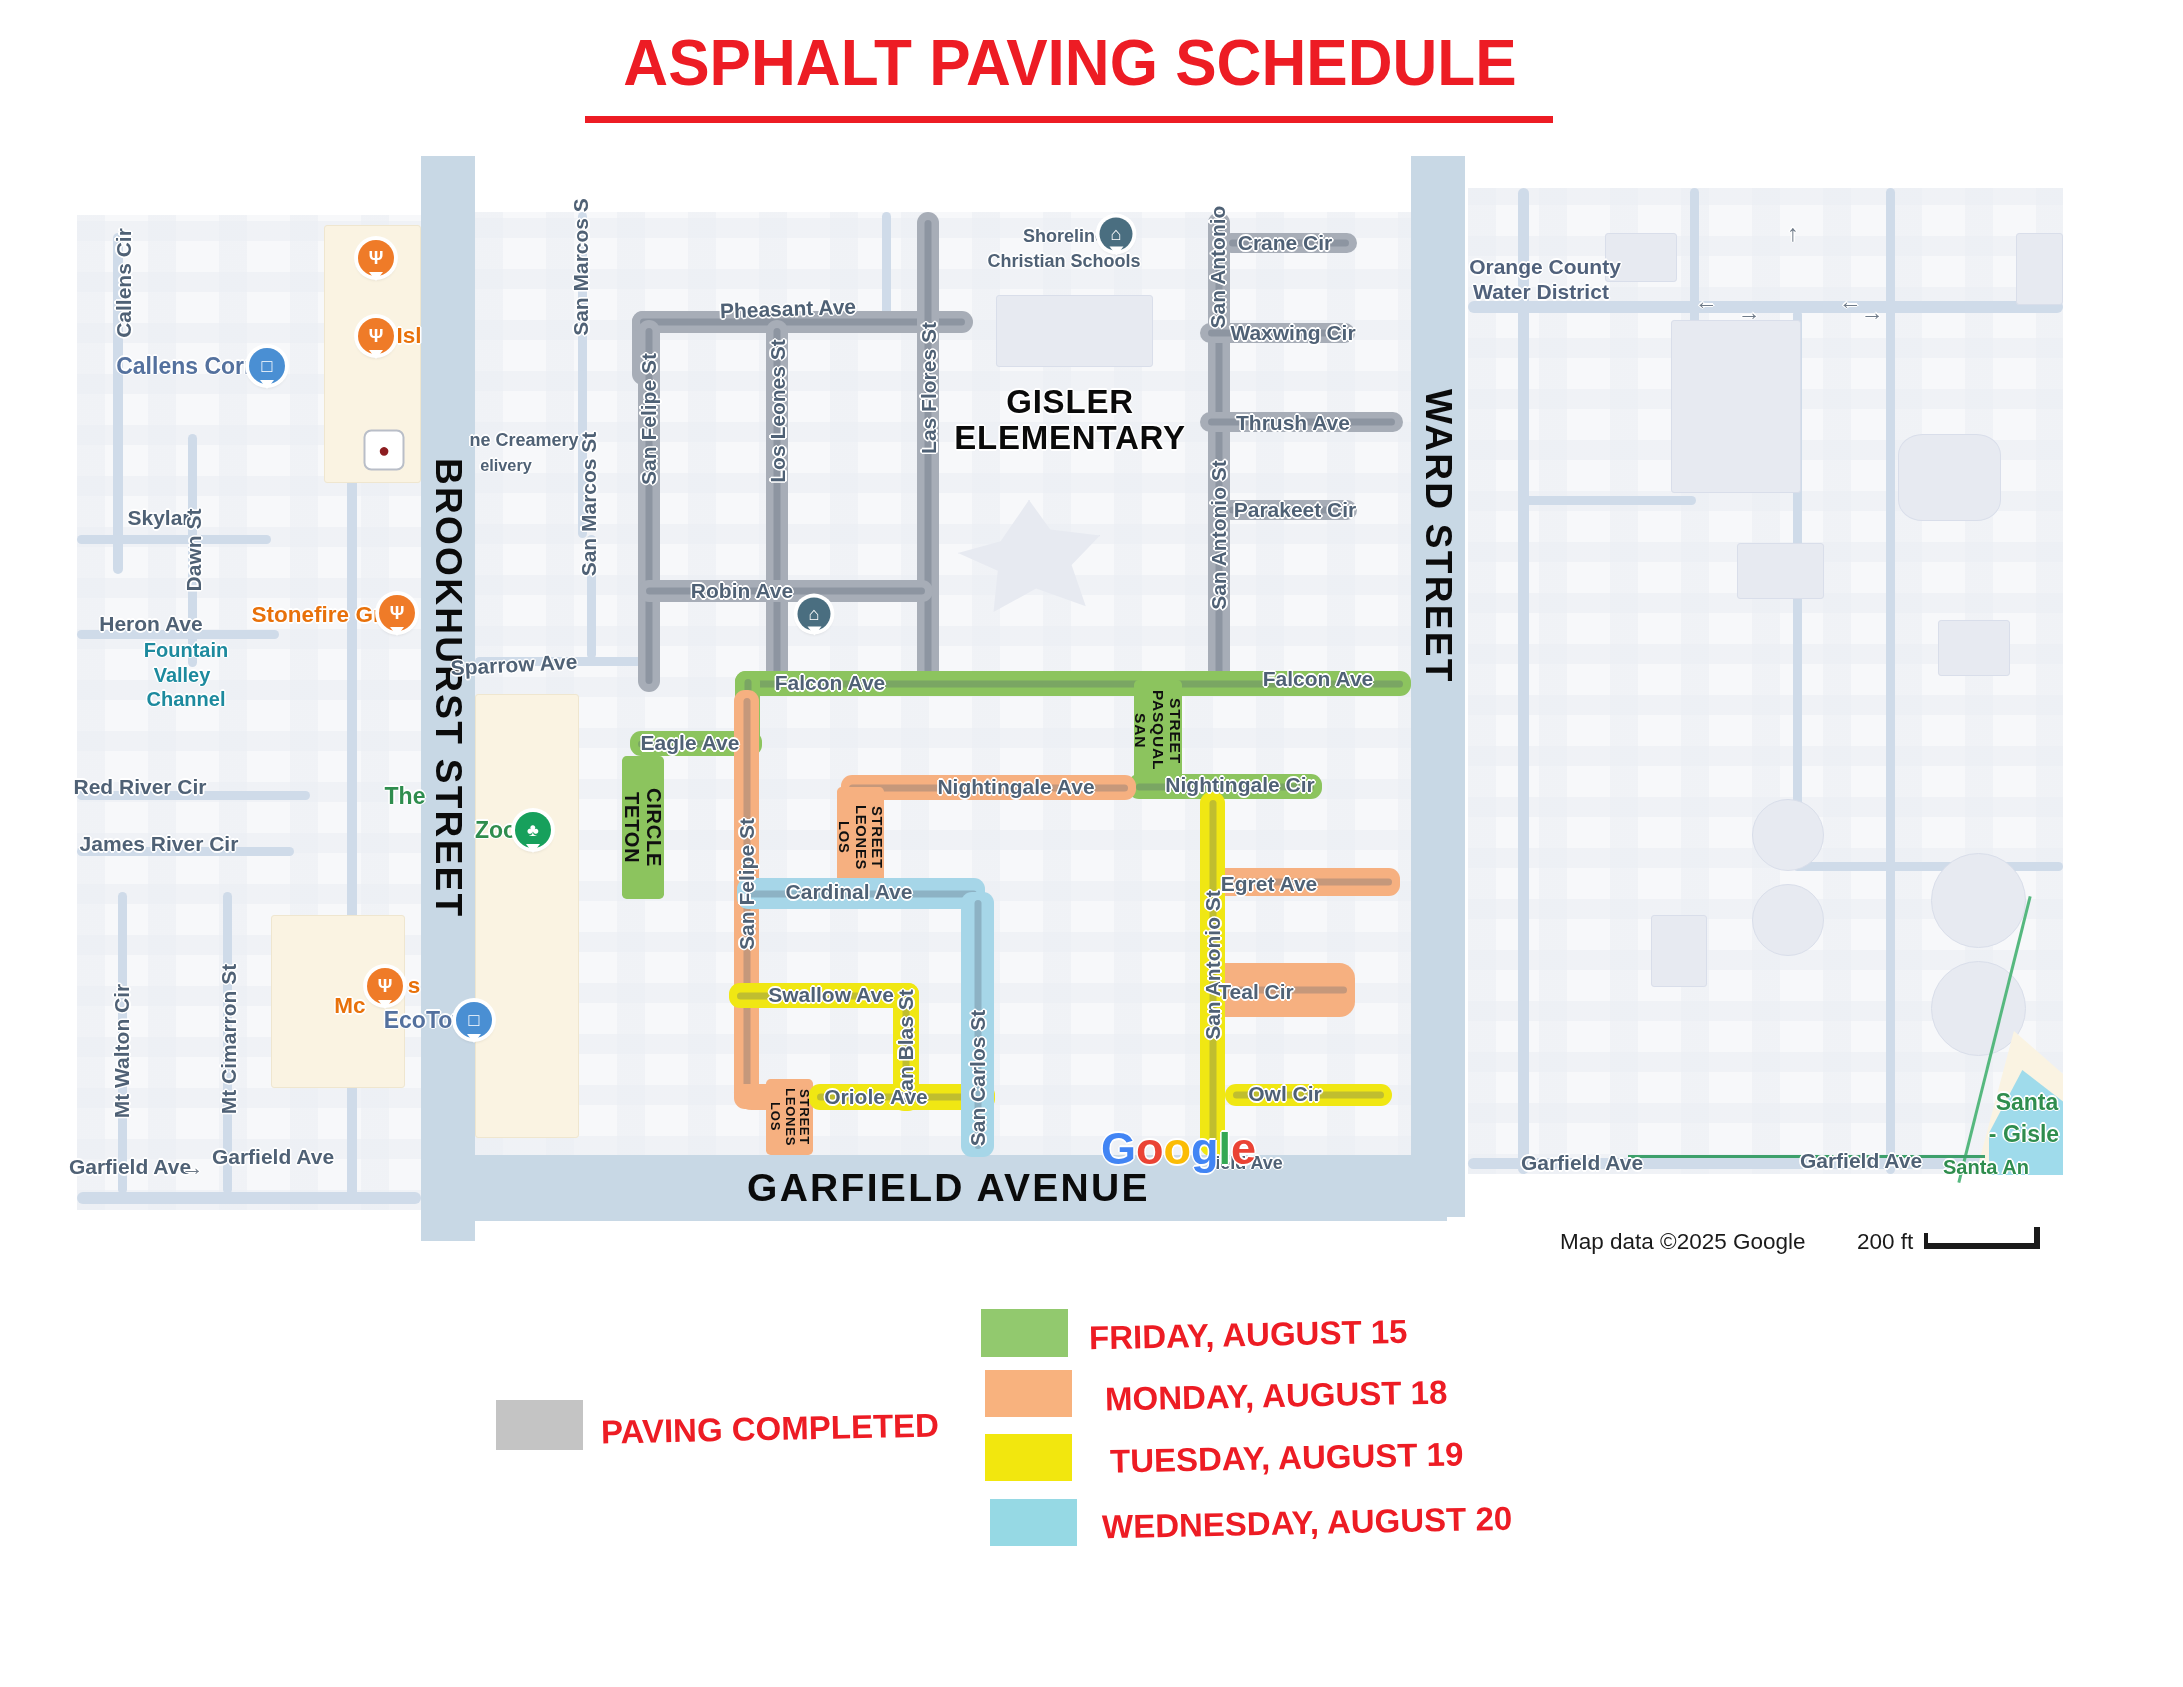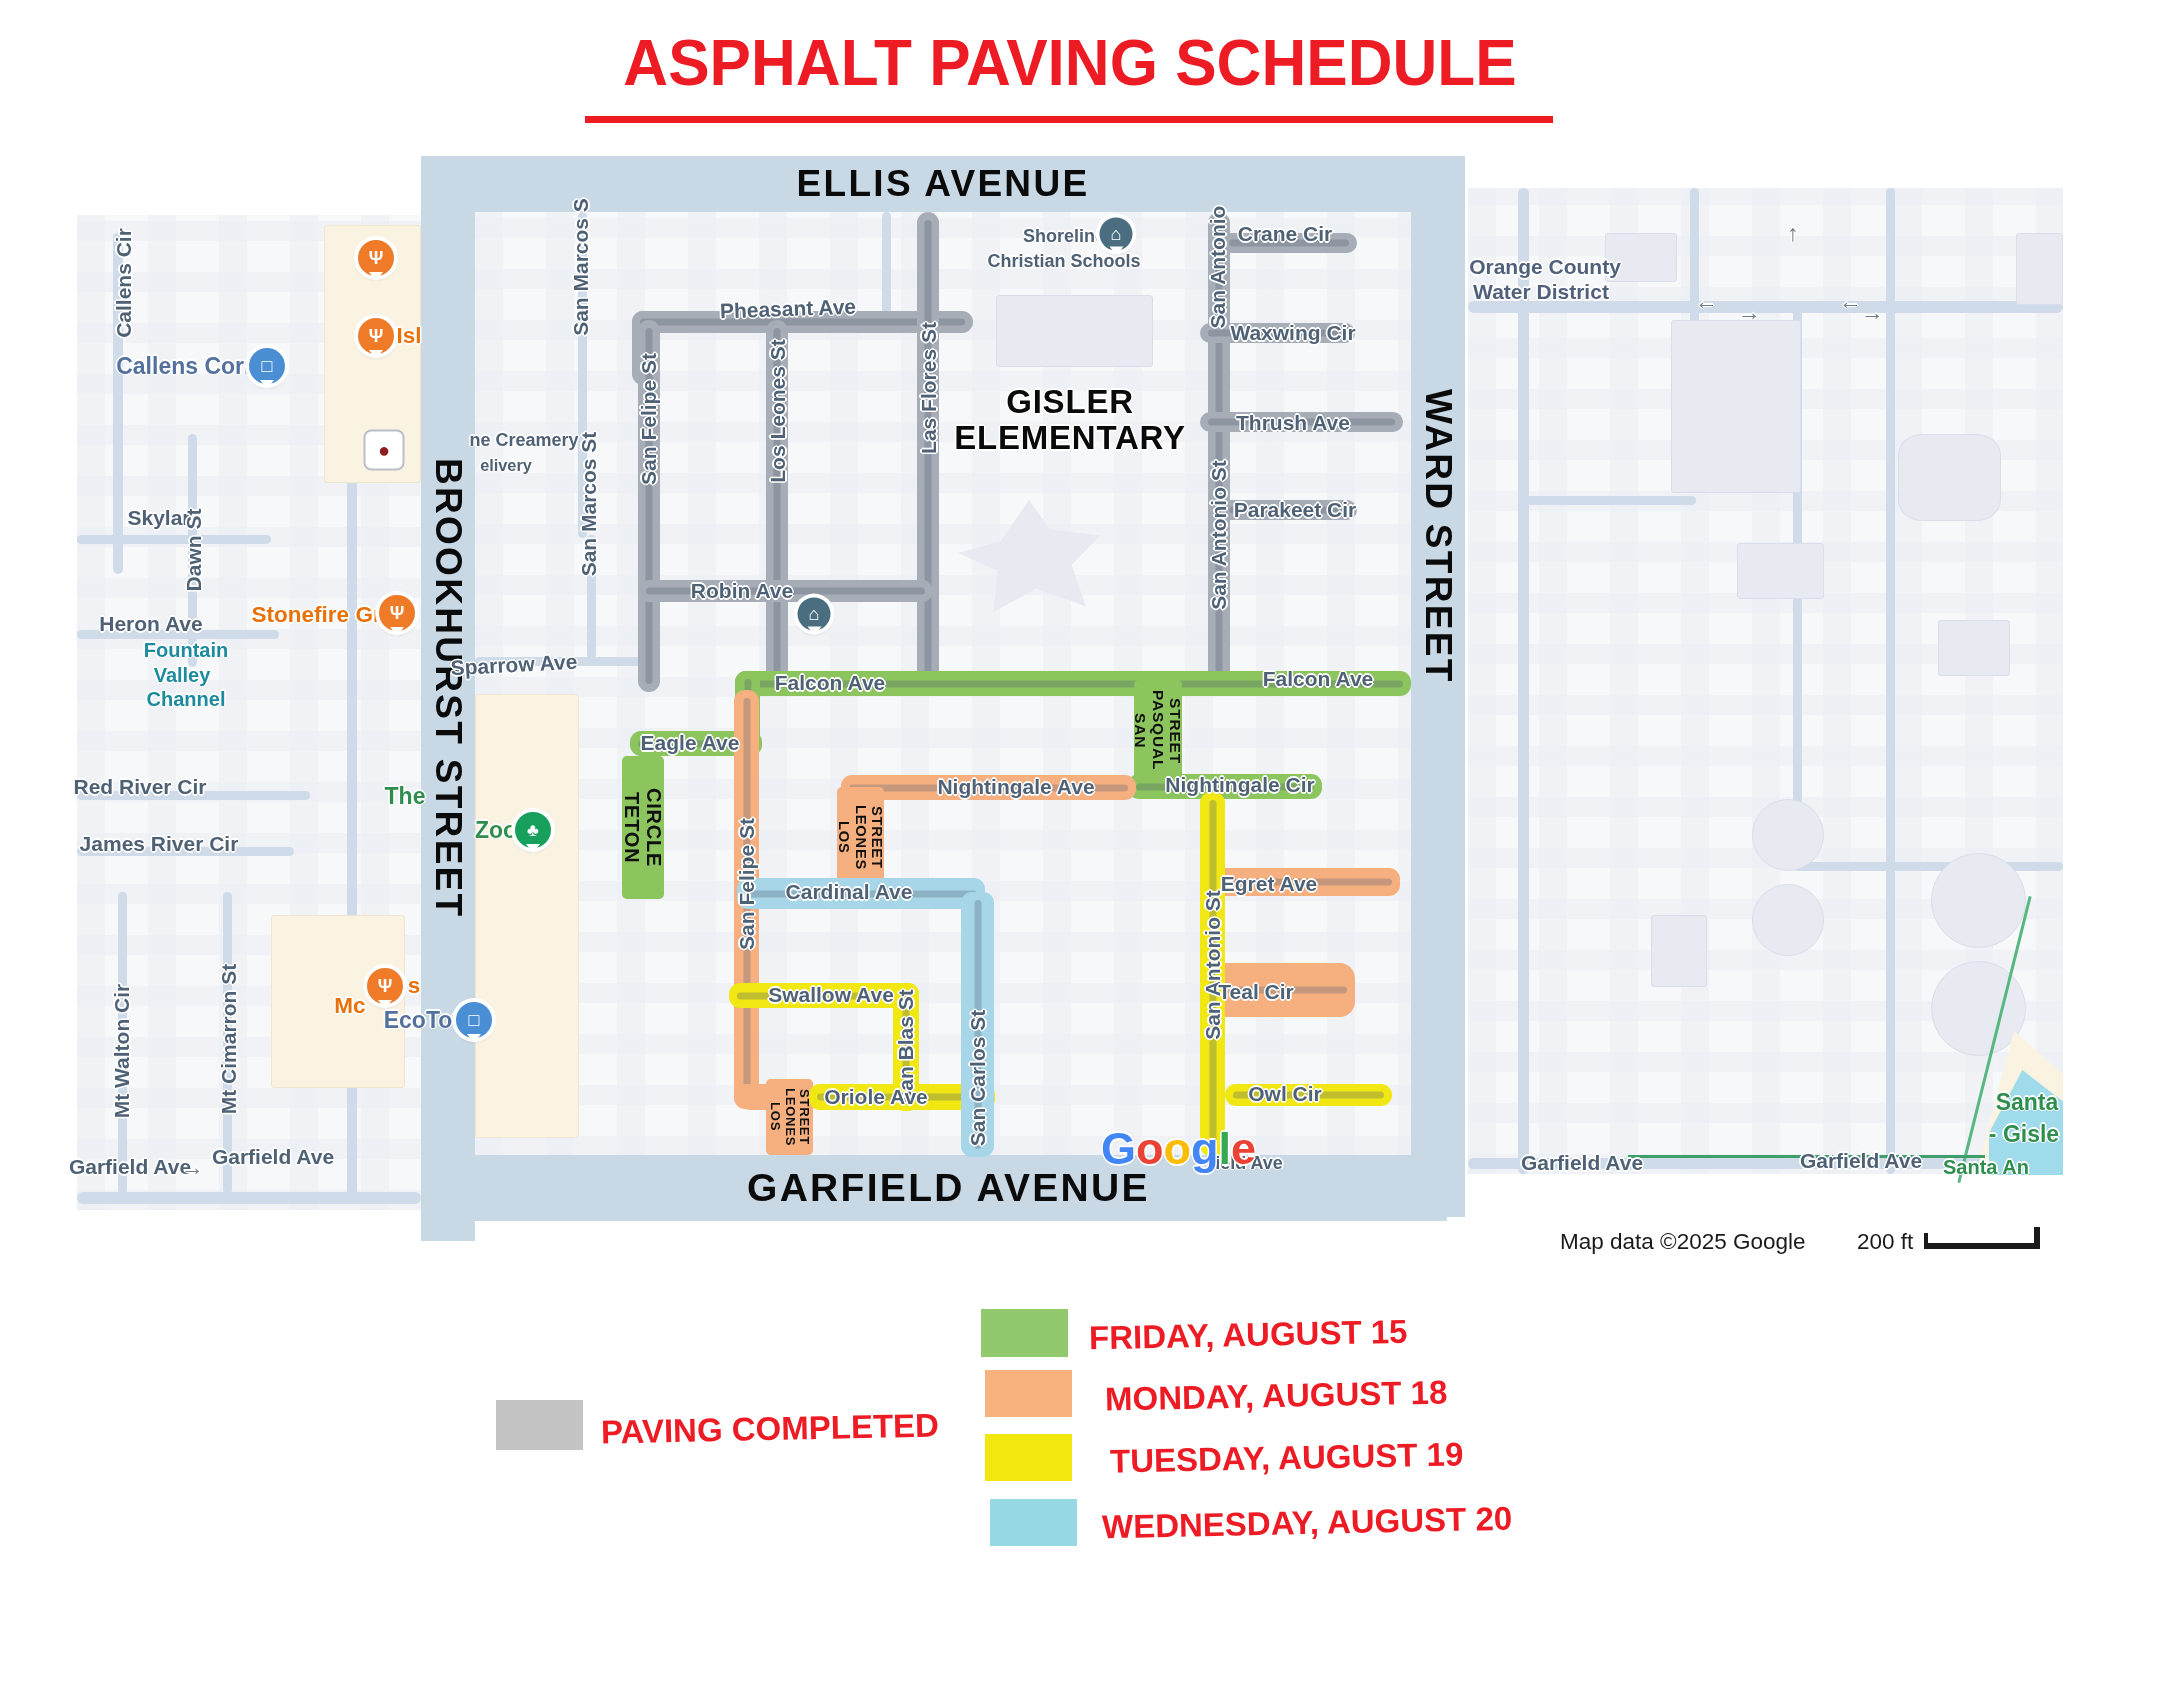--- a/index.html
+++ b/index.html
@@ -81,23 +81,20 @@
 <div class="canvas">
 
 
   <div class="title" style="left:543px;top:26px;width:1054px;">ASPHALT PAVING SCHEDULE</div>
   <div class="rule" style="left:585px;top:116px;width:968px;height:7px;"></div>
 
   <div class="tile" style="left:77px;top:215px;width:344px;height:995px;"></div>
   <div class="tile" style="left:475px;top:212px;width:936px;height:944px;"></div>
   <div class="tile" style="left:1468px;top:188px;width:595px;height:986px;"></div>
 
-  <div class="band" style="left:421px;top:156px;width:1044px;height:56px;align-items:center;justify-content:center;">
-    <span class="btxt">ELLIS AVENUE</span>
-  </div>
   <div class="band" style="left:421px;top:156px;width:54px;height:1085px;justify-content:center;padding-top:302px;box-sizing:border-box;">
     <span class="btxt vertwm">BROOKHURST STREET</span>
   </div>
   <div class="band" style="left:1411px;top:156px;width:54px;height:1061px;justify-content:center;padding-top:233px;box-sizing:border-box;">
     <span class="btxt vertwm">WARD STREET</span>
   </div>
   <div class="band" style="left:421px;top:1155px;width:1026px;height:66px;align-items:center;padding-left:326px;box-sizing:border-box;">
     <span class="btxt" style="font-size:39px;">GARFIELD AVENUE</span>
   </div>
 
@@ -215,21 +212,21 @@
     <span style="font-size:13px;">LOS LEONES STREET</span>
     </div>
 
   <div class="lbl" style="left:788px;top:309px;transform:translate(-50%,-50%) rotate(-2deg);">Pheasant Ave</div>
   <div class="lbl v" style="left:581px;top:267px;">San Marcos S</div>
   <div class="lbl v" style="left:589px;top:504px;">San Marcos St</div>
   <div class="lbl v" style="left:649px;top:419px;">San Felipe St</div>
   <div class="lbl v" style="left:778px;top:411px;">Los Leones St</div>
   <div class="lbl v" style="left:929px;top:388px;">Las Flores St</div>
   <div class="lbl v" style="left:1218px;top:267px;">San Antonio</div>
-  <div class="lbl" style="left:1285px;top:234px;">Crane Cir</div>
+  <div class="lbl" style="left:1285px;top:243px;">Crane Cir</div>
   <div class="lbl" style="left:1293px;top:333px;">Waxwing Cir</div>
   <div class="lbl" style="left:1293px;top:423px;">Thrush Ave</div>
   <div class="lbl v" style="left:1219px;top:535px;">San Antonio St</div>
   <div class="lbl" style="left:1295px;top:510px;">Parakeet Cir</div>
   <div class="lbl small" style="left:1064px;top:236px;">Shoreline</div>
   <div class="lbl small" style="left:1064px;top:261px;">Christian Schools</div>
   <div class="pin slate-pin" style="left:1116px;top:234px;width:33px;height:33px;">
     <span>⌂</span>
     </div>
   <div class="lbl big" style="left:1070px;top:402px;">GISLER</div>

